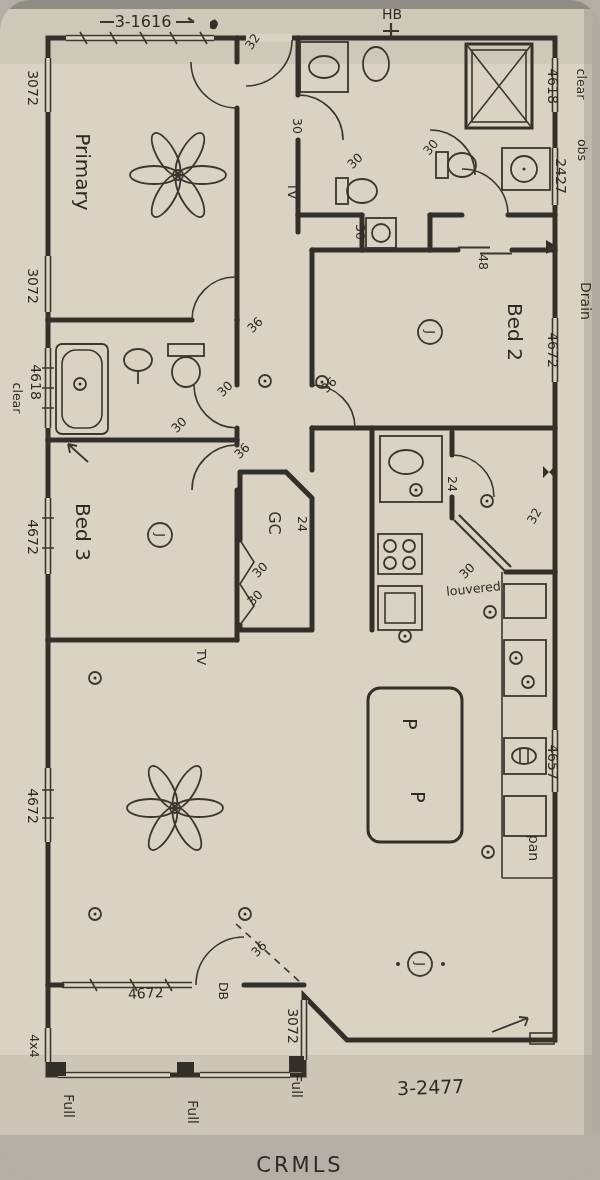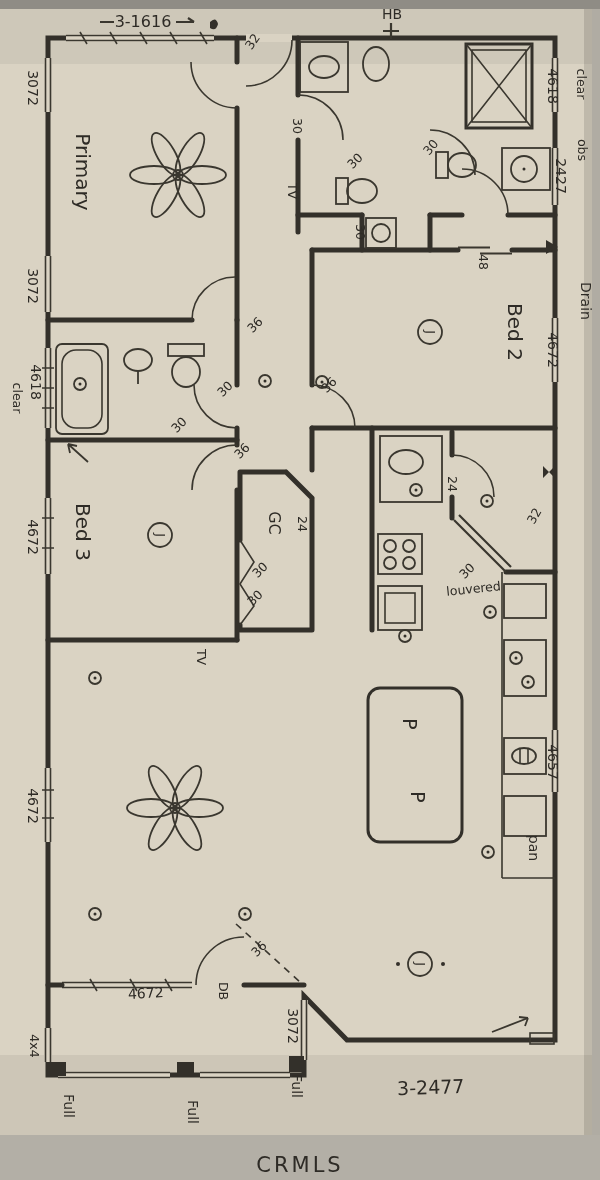--- a/index.html
+++ b/index.html
@@ -1,16 +1,16 @@
 <!DOCTYPE html>
 <html><head>
 <meta charset="utf-8">
 <style>
   html,body{margin:0;padding:0;background:#b3afa6;}
-  .page{width:600px;height:1180px;position:relative;overflow:hidden;}
+  .page{width:600px;height:1180px;position:relative;overflow:hidden;border-radius:31px;}
   svg{display:block;}
   svg text{font-family:"DejaVu Sans",sans-serif;fill:#2e2b26;}
   .w{stroke:#33302a;stroke-width:5;fill:none;stroke-linecap:round;}
   .w3{stroke:#33302a;stroke-width:3;fill:none;}
   .e{stroke:#dad3c3;stroke-width:8;fill:none;stroke-linecap:butt;}
   .t{stroke:#3a372f;stroke-width:1.6;fill:none;}
   .t2{stroke:#3a372f;stroke-width:2.2;fill:none;}
   .fx{stroke:#3a372f;stroke-width:1.8;fill:none;}
   .dk{fill:#33302a;stroke:none;}
   .dim{font-size:14px;}

